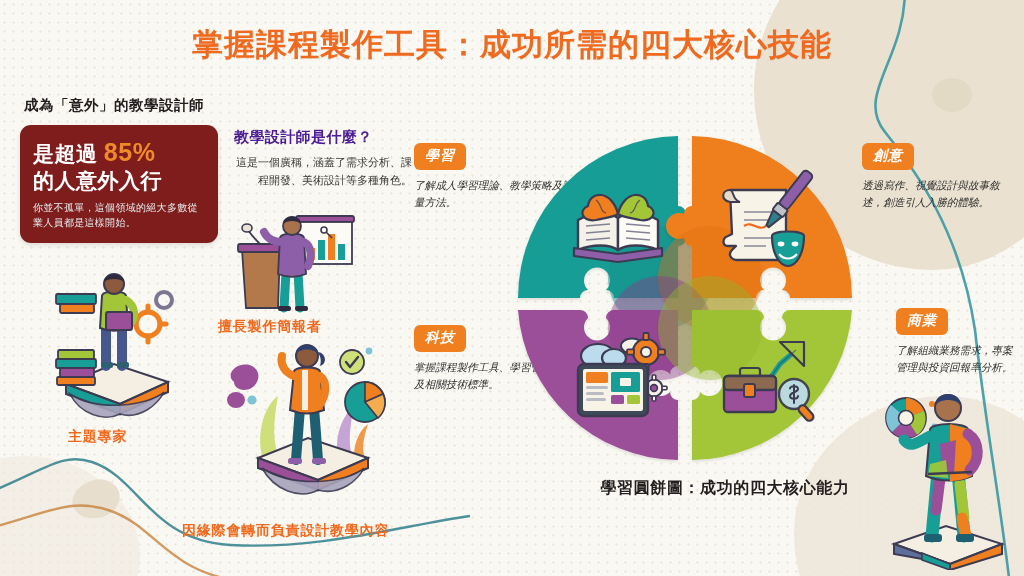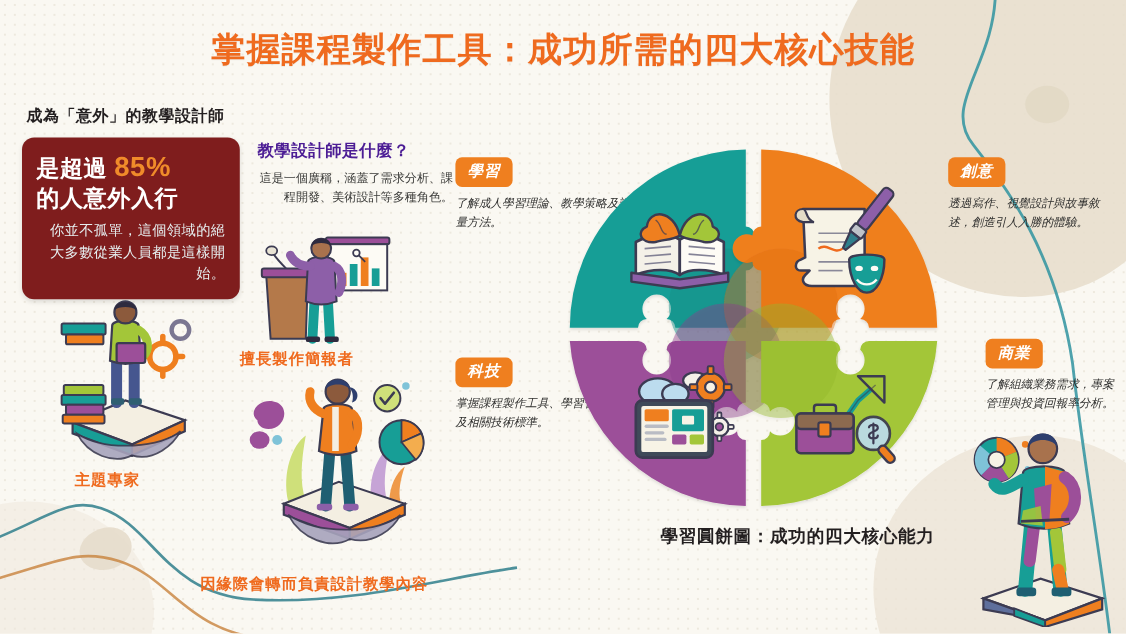--- a/index.html
+++ b/index.html
@@ -59,23 +59,22 @@
     position:absolute;left:20px;top:125px;width:172px;
     background:#7f1d1d;border-radius:11px;padding:12px 13px 13px;
     box-shadow:0 2px 5px rgba(0,0,0,.12);
   }
   .stat-big{
     font-size:21px;font-weight:700;color:#ffffff;line-height:1.22;
     letter-spacing:.5px;
   }
   .stat-big .pct{color:#f08b2a;font-size:25px;}
   .stat-sub{
-    margin-top:7px;font-size:13px;color:#e6eff0;line-height:1.5;
+    margin-top:7px;font-size:10px;color:#e6eff0;line-height:1.5;
     letter-spacing:.3px;
-    text-align:right;
   }
 
   
   .whatis{position:absolute;left:234px;top:128px;width:178px;}
   .whatis-h{font-size:15px;font-weight:700;color:#4c1d95;letter-spacing:.4px;}
   .whatis-b{margin-top:7px;font-size:11px;color:#3a3a38;line-height:1.62;text-align:right;}
 
   
   .qblock{position:absolute;width:160px;font-style:italic;}
   .badge{

